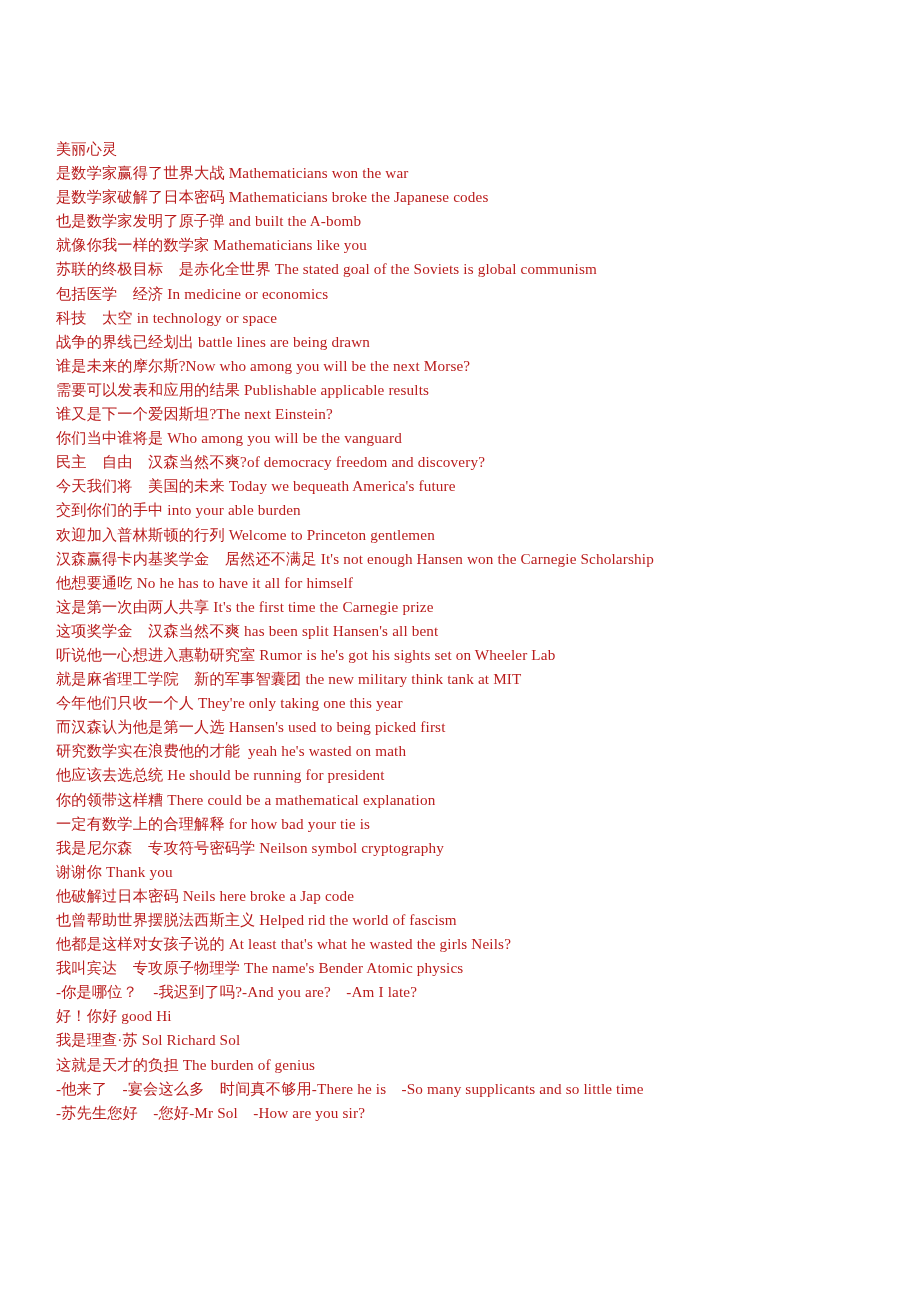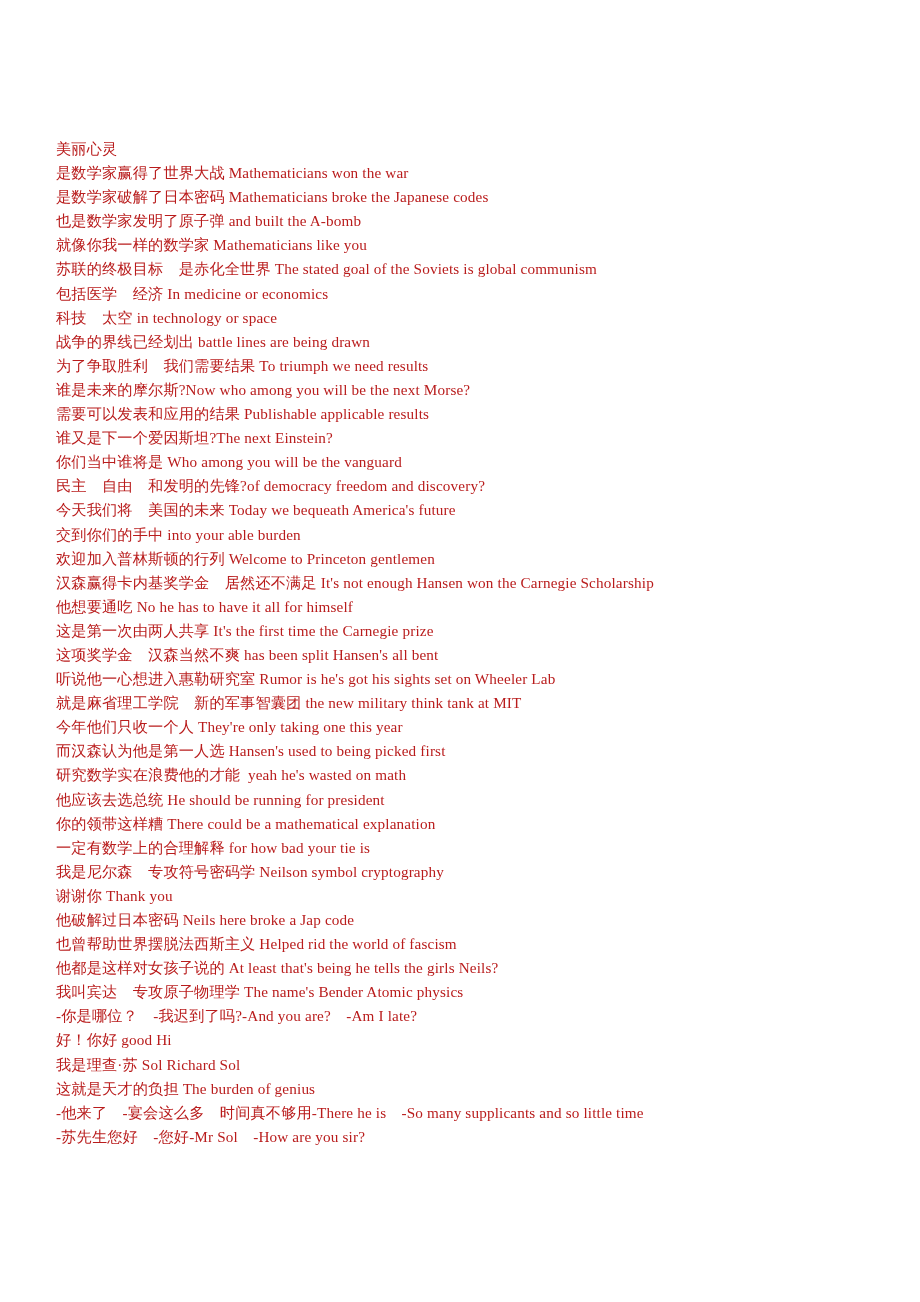--- a/index.html
+++ b/index.html
@@ -51,46 +51,45 @@
 
     <div class="subtitle-line">美丽心灵</div>
     <div class="subtitle-line">是数学家赢得了世界大战 Mathematicians won the war</div>
     <div class="subtitle-line">是数学家破解了日本密码 Mathematicians broke the Japanese codes</div>
     <div class="subtitle-line">也是数学家发明了原子弹 and built the A-bomb</div>
     <div class="subtitle-line">就像你我一样的数学家 Mathematicians like you</div>
     <div class="subtitle-line">苏联的终极目标　是赤化全世界 The stated goal of the Soviets is global communism</div>
     <div class="subtitle-line">包括医学　经济 In medicine or economics</div>
     <div class="subtitle-line">科技　太空 in technology or space</div>
     <div class="subtitle-line">战争的界线已经划出 battle lines are being drawn</div>
-    <div class="subtitle-line">为了争取胜利　我们需要结果 To triumph we need results</div>
     <div class="subtitle-line">谁是未来的摩尔斯?Now who among you will be the next Morse?</div>
     <div class="subtitle-line">需要可以发表和应用的结果 Publishable applicable results</div>
     <div class="subtitle-line">谁又是下一个爱因斯坦?The next Einstein?</div>
     <div class="subtitle-line">你们当中谁将是 Who among you will be the vanguard</div>
-    <div class="subtitle-line">民主　自由　和发明的先锋?of democracy freedom and discovery?</div>
+    <div class="subtitle-line">民主　自由　汉森当然不爽?of democracy freedom and discovery?</div>
     <div class="subtitle-line">今天我们将　美国的未来 Today we bequeath America's future</div>
     <div class="subtitle-line">交到你们的手中 into your able burden</div>
     <div class="subtitle-line">欢迎加入普林斯顿的行列 Welcome to Princeton gentlemen</div>
     <div class="subtitle-line">汉森赢得卡内基奖学金　居然还不满足 It's not enough Hansen won the Carnegie Scholarship</div>
     <div class="subtitle-line">他想要通吃 No he has to have it all for himself</div>
     <div class="subtitle-line">这是第一次由两人共享 It's the first time the Carnegie prize</div>
     <div class="subtitle-line">这项奖学金　汉森当然不爽 has been split Hansen's all bent</div>
     <div class="subtitle-line">听说他一心想进入惠勒研究室 Rumor is he's got his sights set on Wheeler Lab</div>
     <div class="subtitle-line">就是麻省理工学院　新的军事智囊团 the new military think tank at MIT</div>
     <div class="subtitle-line">今年他们只收一个人 They're only taking one this year</div>
     <div class="subtitle-line">而汉森认为他是第一人选 Hansen's used to being picked first</div>
     <div class="subtitle-line">研究数学实在浪费他的才能  yeah he's wasted on math</div>
     <div class="subtitle-line">他应该去选总统 He should be running for president</div>
     <div class="subtitle-line">你的领带这样糟 There could be a mathematical explanation</div>
     <div class="subtitle-line">一定有数学上的合理解释 for how bad your tie is</div>
     <div class="subtitle-line">我是尼尔森　专攻符号密码学 Neilson symbol cryptography</div>
     <div class="subtitle-line">谢谢你 Thank you</div>
     <div class="subtitle-line">他破解过日本密码 Neils here broke a Jap code</div>
     <div class="subtitle-line">也曾帮助世界摆脱法西斯主义 Helped rid the world of fascism</div>
-    <div class="subtitle-line">他都是这样对女孩子说的 At least that's being he tells the girls Neils?</div>
+    <div class="subtitle-line">他都是这样对女孩子说的 At least that's what he wasted the girls Neils?</div>
     <div class="subtitle-line">我叫宾达　专攻原子物理学 The name's Bender Atomic physics</div>
     <div class="subtitle-line">-你是哪位？　-我迟到了吗?-And you are?　-Am I late?</div>
     <div class="subtitle-line">好！你好 good Hi</div>
     <div class="subtitle-line">我是理查·苏 Sol Richard Sol</div>
     <div class="subtitle-line">这就是天才的负担 The burden of genius</div>
     <div class="subtitle-line">-他来了　-宴会这么多　时间真不够用-There he is　-So many supplicants and so little time</div>
     <div class="subtitle-line">-苏先生您好　-您好-Mr Sol　-How are you sir?</div>
 
   </div>
 </div>

